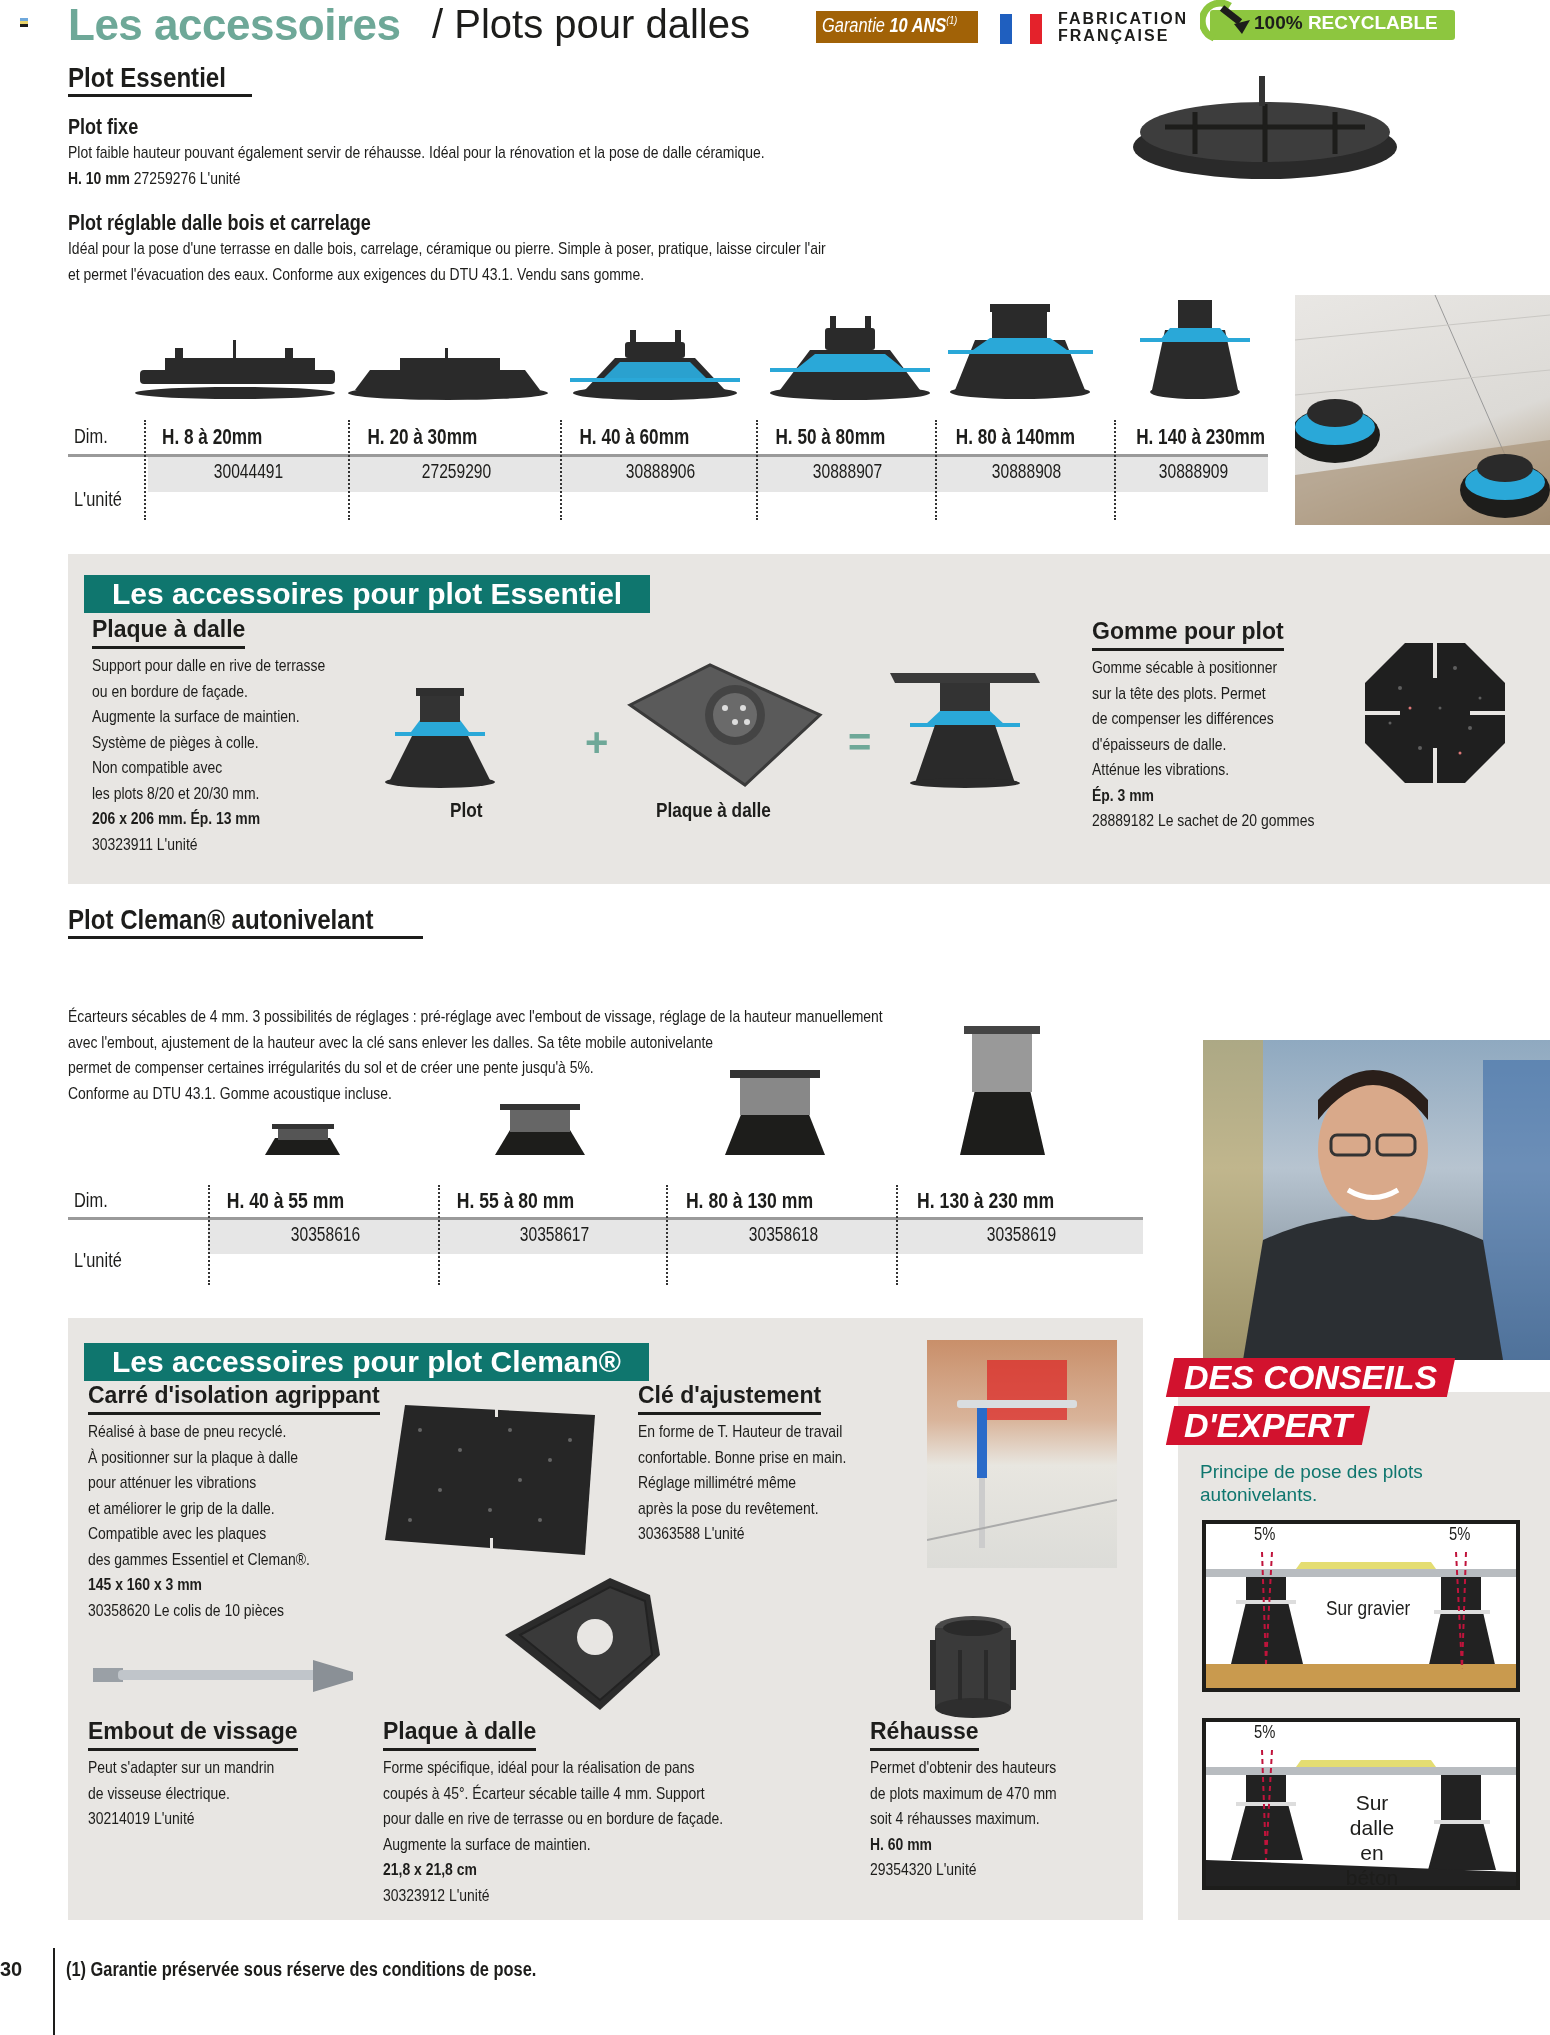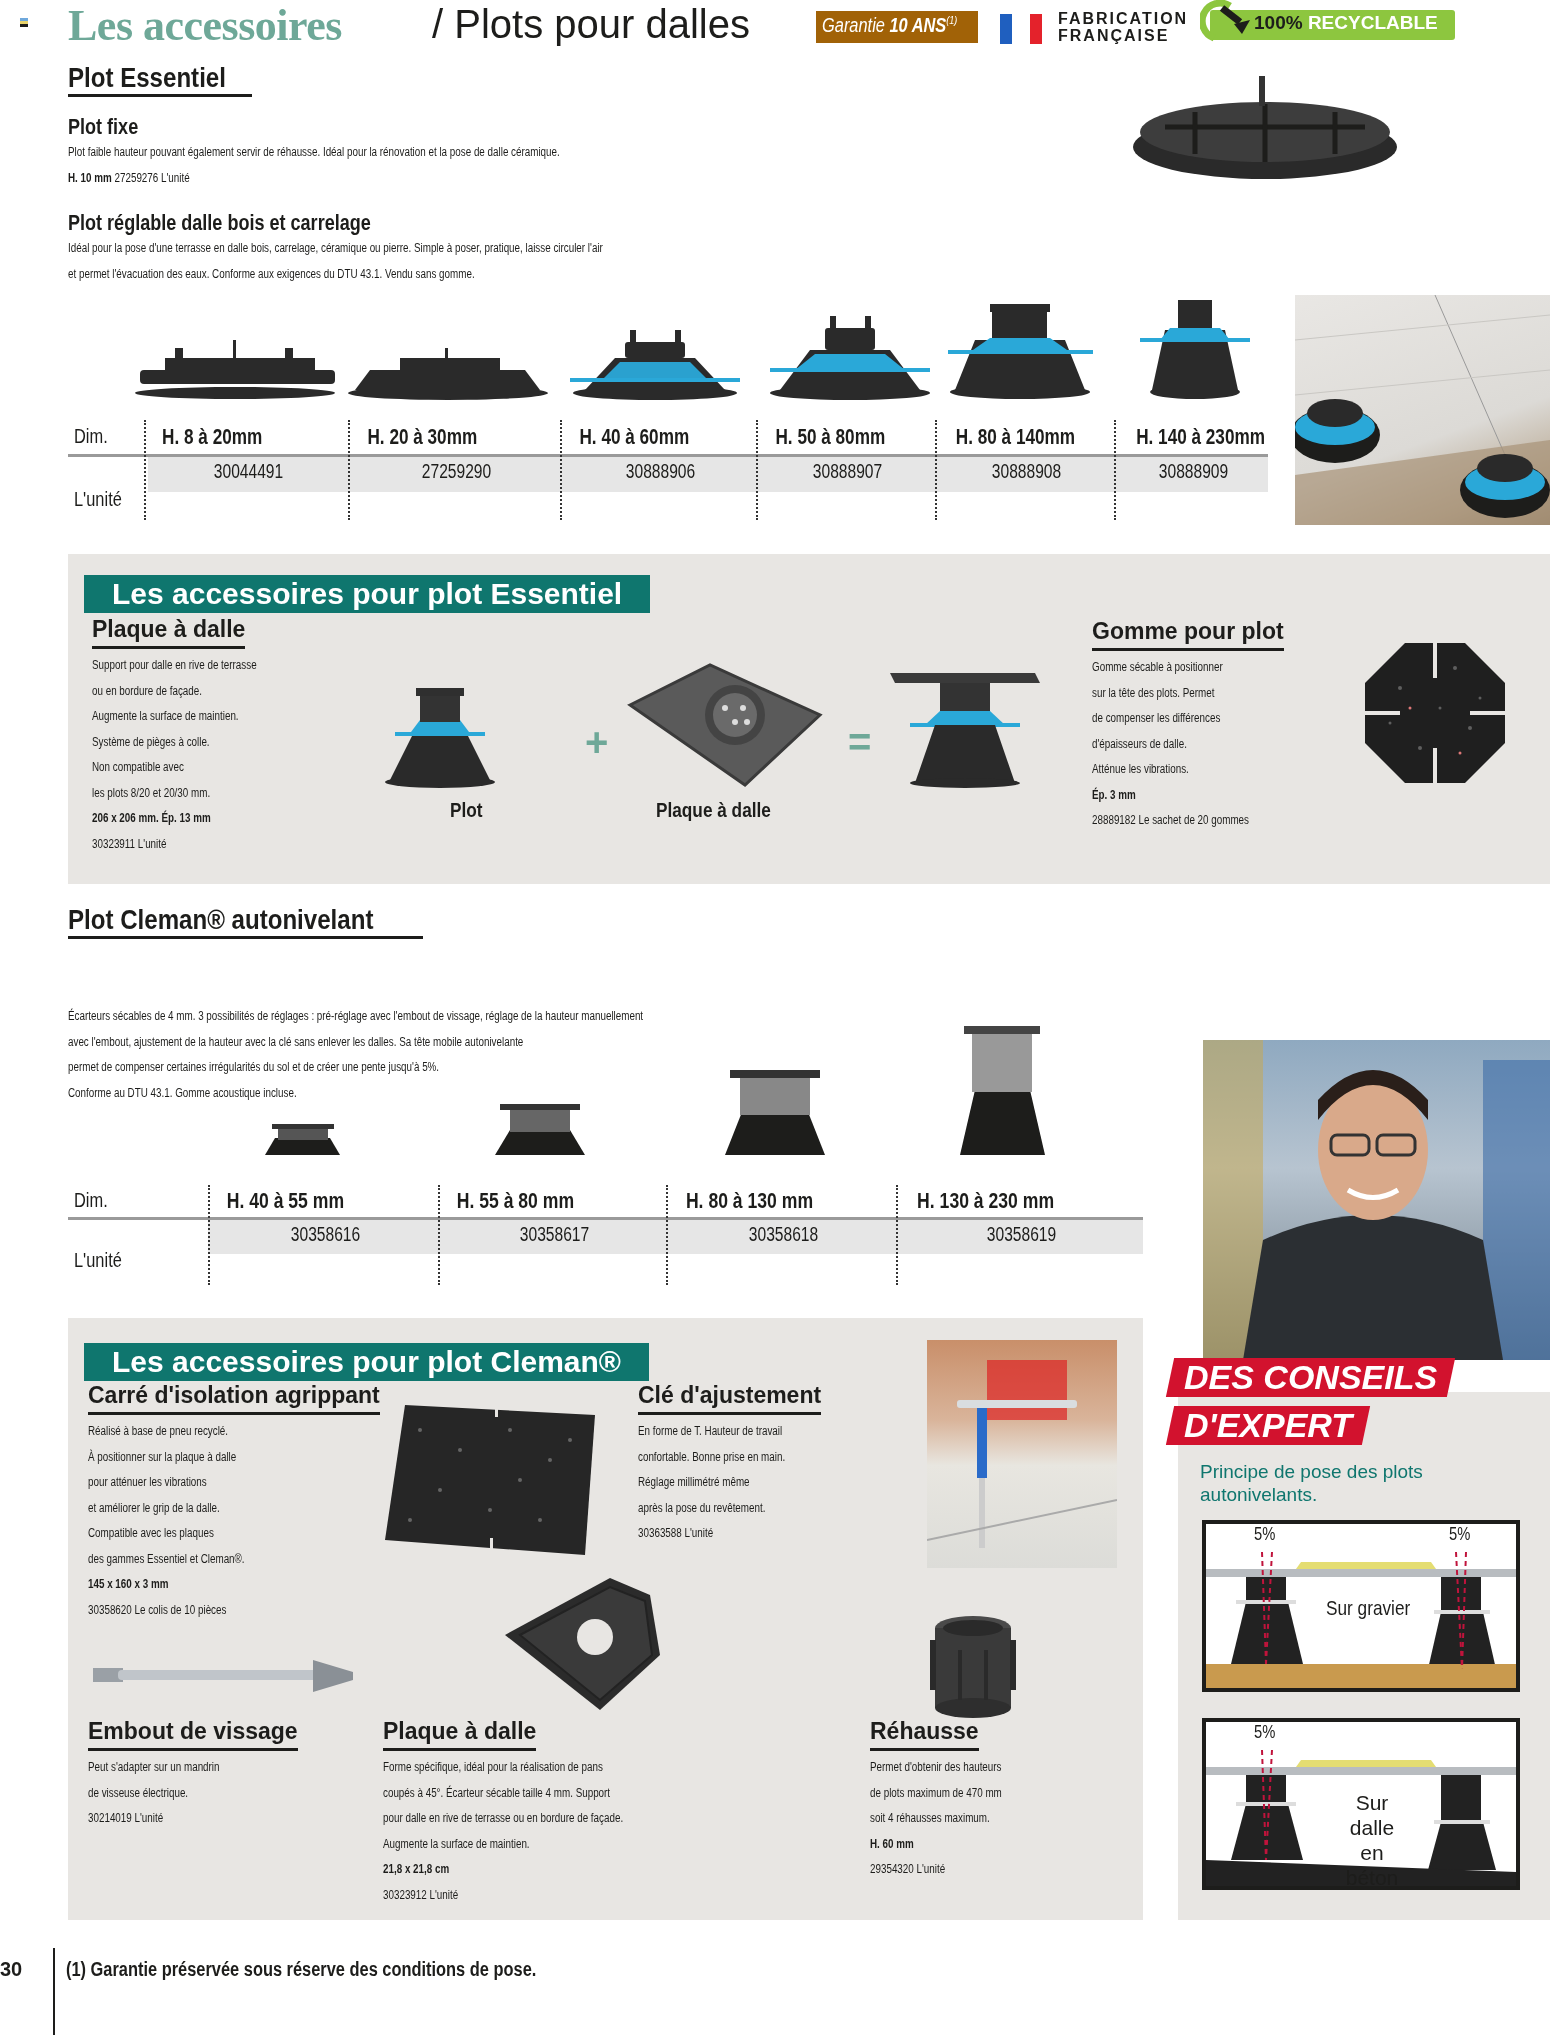--- a/index.html
+++ b/index.html
@@ -1,26 +1,26 @@
 <!DOCTYPE html>
 <html><head>
 <meta charset="utf-8">
 <style>
   * { box-sizing: border-box; margin: 0; padding: 0; }
   html, body { width: 1550px; height: 2035px; background: #ffffff; overflow: hidden; }
   body { position: relative; font-family: "Liberation Sans", sans-serif; color: #1d1d1b; }
   .abs { position: absolute; }
   .narrow { display: inline-block; transform: scaleX(0.82); transform-origin: left center; white-space: nowrap; }
-  .body-text { font-size: 12px; line-height: 25.5px; color: #1d1d1b; }
+  .body-text { font-size: 17px; line-height: 25.5px; color: #1d1d1b; }
   .b { font-weight: bold; }
 
   
   .reg-marks { left: 20px; top: 18px; width: 10px; height: 12px; }
   .reg-marks span { display: block; height: 3px; width: 8px; }
-  .title-main { left: 68px; top: 0px; font-size: 44px; font-weight: bold; color: #6ea898; letter-spacing: -0.5px; font-family: Liberation Serif, serif; }
+  .title-main { left: 68px; top: 0px; font-size: 44px; font-weight: bold; color: #6ea898; letter-spacing: -0.5px; }
   .title-sub { left: 432px; top: 2px; font-size: 40px; color: #1d1d1b; }
   .garantie { left: 816px; top: 11px; width: 162px; height: 32px; background: #a16207; color: #fff; font-size: 20px; padding: 3px 6px; font-style: italic; white-space: nowrap; }
   .flag { left: 1000px; top: 14px; width: 48px; height: 30px; }
   .flag span { position: absolute; top: 0; height: 30px; width: 12px; }
   .fab { left: 1058px; top: 10px; font-size: 16px; font-weight: bold; letter-spacing: 2px; line-height: 17px; }
   .recyc { left: 1210px; top: 10px; width: 245px; height: 30px; background: #8dc63f; border-radius: 3px; }
   .recyc-text { left: 1254px; top: 12px; font-size: 19px; font-weight: bold; color: #fff; white-space: nowrap; }
   .recyc-text .dark { color: #1d1d1b; }
 
   .section-title { font-size: 28px; font-weight: bold; color: #1d1d1b; padding-bottom: 0; border-bottom: 3px solid #1d1d1b; white-space: nowrap; }

